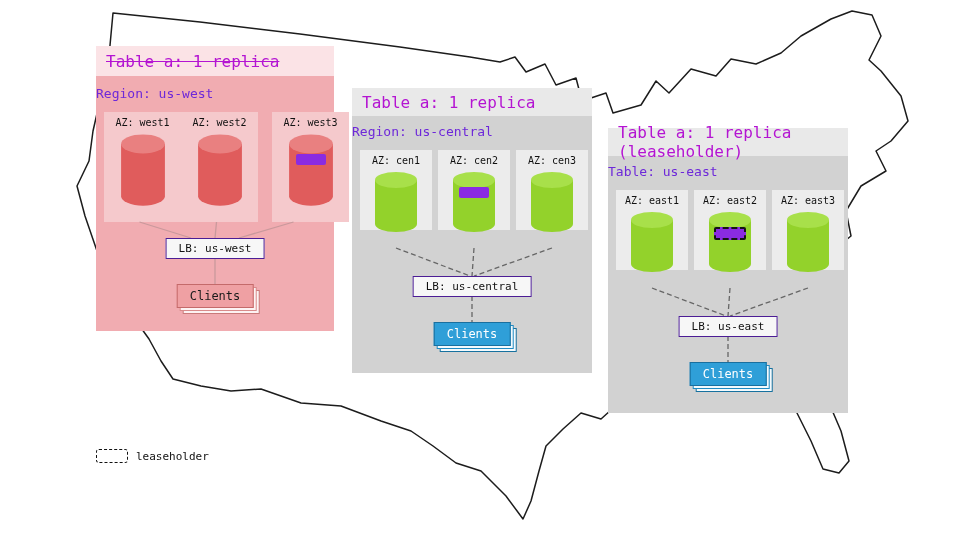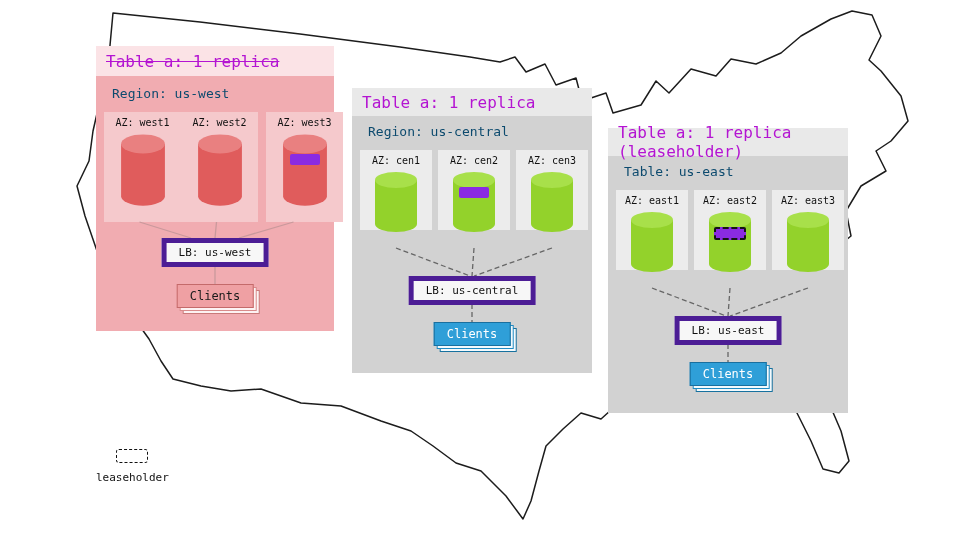--- a/index.html
+++ b/index.html
@@ -12,21 +12,21 @@
   .panel-west{left:96px;top:46px;width:238px;height:285px;background:var(--west-panel-bg,#f1acb1);}
   .panel-central{left:352px;top:88px;width:240px;height:285px;background:var(--gray-panel-bg,#d2d2d2);}
   .panel-east{left:608px;top:128px;width:240px;height:285px;background:var(--gray-panel-bg,#d2d2d2);}
 
   .table-bar{position:absolute;top:0;left:0;right:0;display:flex;align-items:center;
              padding-left:10px;font-size:16px;color:var(--purple-text,#b414d2);}
   .panel-west .table-bar{height:30px;background:var(--west-header-bg,#fbe3e6);}
   .panel-central .table-bar,.panel-east .table-bar{height:28px;background:var(--gray-header-bg,#e9e9e9);}
   .strike{text-decoration:line-through;}
 
-  .region-title{position:absolute;left:16px;font-size:13px;color:#0c4a6e;white-space:nowrap;}
+  .region-title{position:absolute;left:0;font-size:13px;color:#6d28d9;white-space:nowrap;}
   .panel-west .region-title{top:40px;}
   .panel-central .region-title,.panel-east .region-title{top:36px;}
 
   .az{position:absolute;text-align:center;}
   .panel-west .az{top:66px;width:77px;height:110px;background:var(--west-az-bg,#f5c9cc);}
   .panel-central .az,.panel-east .az{top:62px;width:72px;height:80px;background:var(--gray-az-bg,#ececec);}
   .az-label{font-size:10px;color:#111;padding-top:5px;white-space:nowrap;}
 
   .cyl{display:inline-block;margin-top:4px;}
   .panel-west .cyl{width:48px;height:76px;}
@@ -40,32 +40,32 @@
          background:var(--replica-purple,#8a2be2);border-radius:2px;}
   .panel-west .patch{top:42px;}
   .panel-central .patch,.panel-east .patch{top:37px;}
   .patch.lease{width:28px;height:9px;border:2px dashed #141414;}
 
   .wires{position:absolute;left:0;top:0;width:100%;height:100%;pointer-events:none;overflow:visible;}
   .panel-west .wires line{stroke:var(--wire-west,#c9999c);stroke-width:1.3;}
   .panel-central .wires line,.panel-east .wires line{stroke:var(--wire-gray,#666);stroke-width:1.3;stroke-dasharray:5 3;}
 
   .lb{position:absolute;left:50%;transform:translateX(-50%);padding:3px 12px;white-space:nowrap;
-      background:var(--lb-bg,#f7f7f7);border:5px solid #4c1d95;font-size:11px;color:#111;}
+      background:var(--lb-bg,#f7f7f7);border:1px solid #4c1d95;font-size:11px;color:#111;}
   .panel-west .lb{top:192px;}
   .panel-central .lb,.panel-east .lb{top:188px;}
 
   .clients{position:absolute;left:50%;transform:translateX(-50%);padding:4px 12px;font-size:12px;white-space:nowrap;}
   .panel-west .clients{top:238px;background:var(--clients-pink,#efa0a3);color:#1a1a1a;border:1px solid #c46a6a;
       box-shadow:3px 3px 0 -1px #fdf3f3,3px 3px 0 0 #d98b8b,6px 6px 0 -1px #fdf3f3,6px 6px 0 0 #c97a7a;}
   .panel-central .clients,.panel-east .clients{top:234px;background:var(--clients-blue,#2f9fd8);color:#fff;border:1px solid #1a6f9e;
       box-shadow:3px 3px 0 -1px #f4fafd,3px 3px 0 0 #1f8ac2,6px 6px 0 -1px #f4fafd,6px 6px 0 0 #17719f;}
 
   .legend{position:absolute;left:96px;top:449px;display:flex;align-items:center;gap:8px;
-          font-size:11px;color:#111;flex-direction:column;}
+          font-size:11px;color:#111;}
   .legend-swatch{width:30px;height:12px;border:1.6px dashed #111;border-radius:3px;background:#fff;}
 </style>
 </head>
 <body>
 
 <div class="stage">
 
   <svg class="usmap" width="960" height="540" viewBox="0 0 960 540">
     <path d="M113,13 L200,22 L300,34 L400,47 L470,57 L500,62 L515,57 L526,72 L545,64 L556,85 L576,78 L582,101 L606,93 L613,113 L641,105 L656,81 L669,93 L691,69 L716,76 L731,59 L756,64 L781,53 L801,36 L831,19 L852,11 L872,15 L881,36 L869,60 L881,71 L901,96 L908,121 L891,141 L876,151 L886,171 L861,186 L846,211 L851,236 L826,256 L836,271 L811,301 L821,321 L801,346 L806,366 L826,396 L841,431 L849,461 L839,473 L823,469 L811,441 L796,411 L776,391 L761,386 L736,396 L701,391 L681,406 L656,396 L641,409 L621,401 L601,419 L581,413 L563,429 L546,446 L539,471 L531,501 L523,519 L506,496 L481,471 L456,463 L433,446 L411,431 L381,421 L341,406 L301,403 L261,389 L231,391 L201,386 L173,379 L161,361 L149,339 L129,311 L113,281 L97,251 L85,216 L77,186 L89,161 L93,131 L101,96 L109,56 Z"></path>
   </svg>
@@ -83,21 +83,21 @@
           <ellipse cx="23" cy="10" rx="21" ry="8"></ellipse>
       </svg>
     </div>
     <div class="az" style="left:85px">
       <div class="az-label">AZ: west2</div>
       <svg class="cyl cyl-red" viewBox="0 0 46 64" preserveAspectRatio="none">
         <path d="M2 10 V54 A21 8 0 0 0 44 54 V10"></path>
           <ellipse cx="23" cy="10" rx="21" ry="8"></ellipse>
       </svg>
     </div>
-    <div class="az" style="left:170px">
+    <div class="az" style="left:176px">
       <div class="az-label">AZ: west3</div>
       <svg class="cyl cyl-red" viewBox="0 0 46 64" preserveAspectRatio="none">
         <path d="M2 10 V54 A21 8 0 0 0 44 54 V10"></path>
           <ellipse cx="23" cy="10" rx="21" ry="8"></ellipse>
       </svg>
       <div class="patch"></div>
     </div>
 
     <svg class="wires">
       <line x1="43.5" y1="176" x2="95" y2="192"></line>

